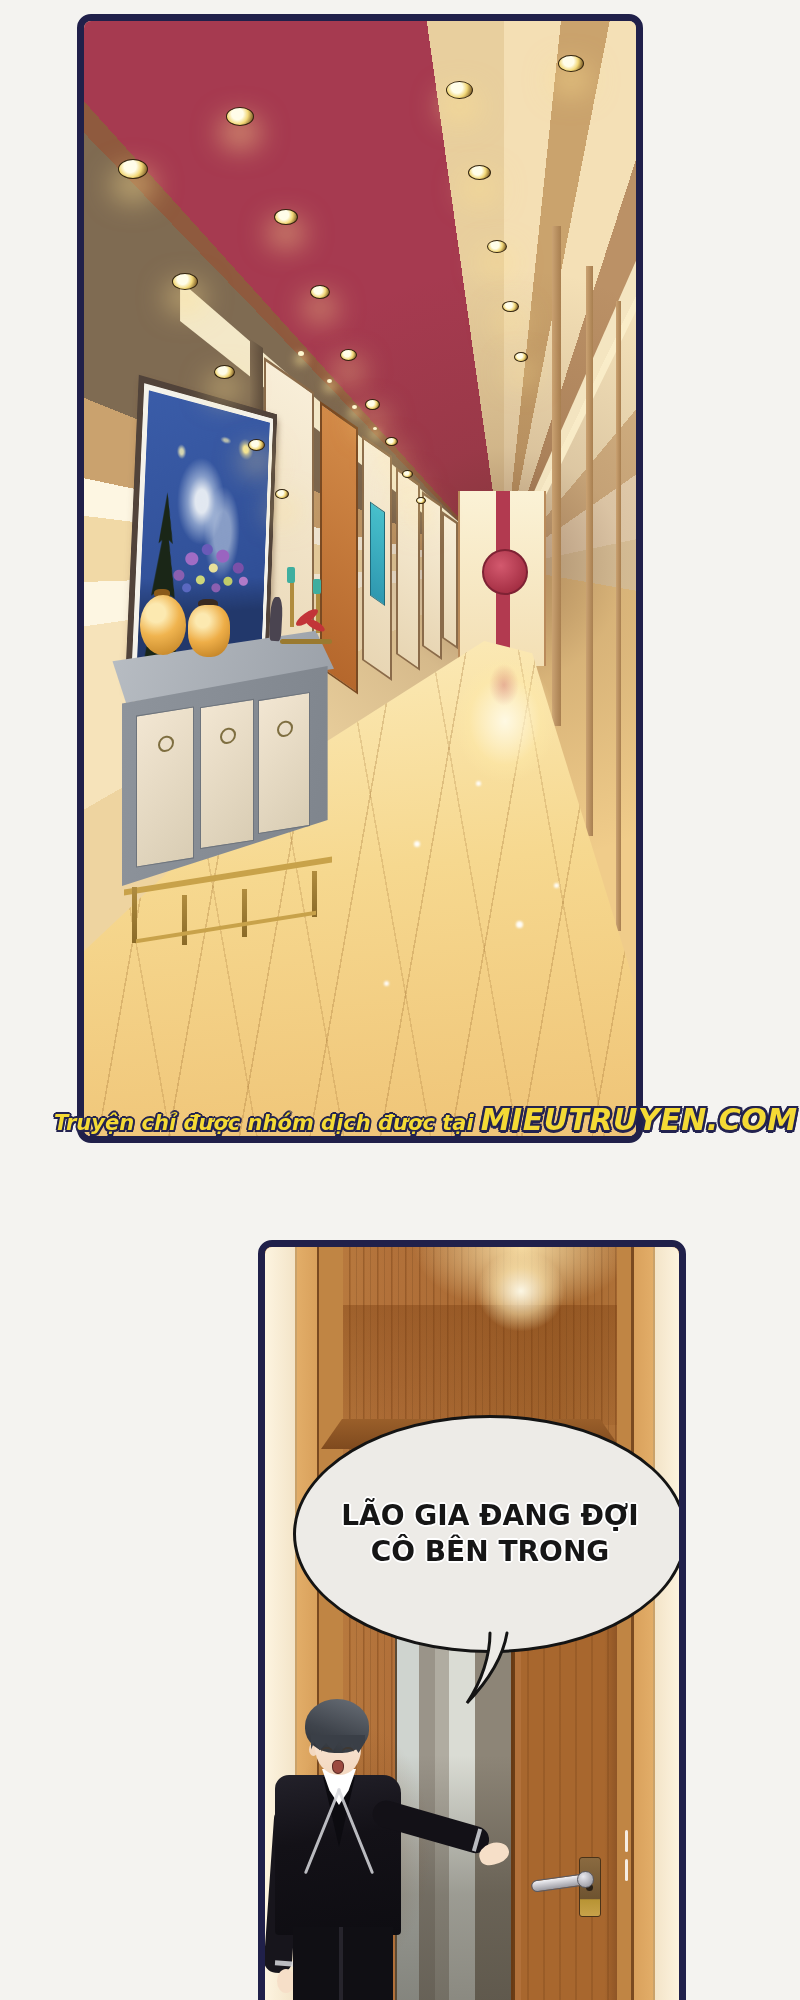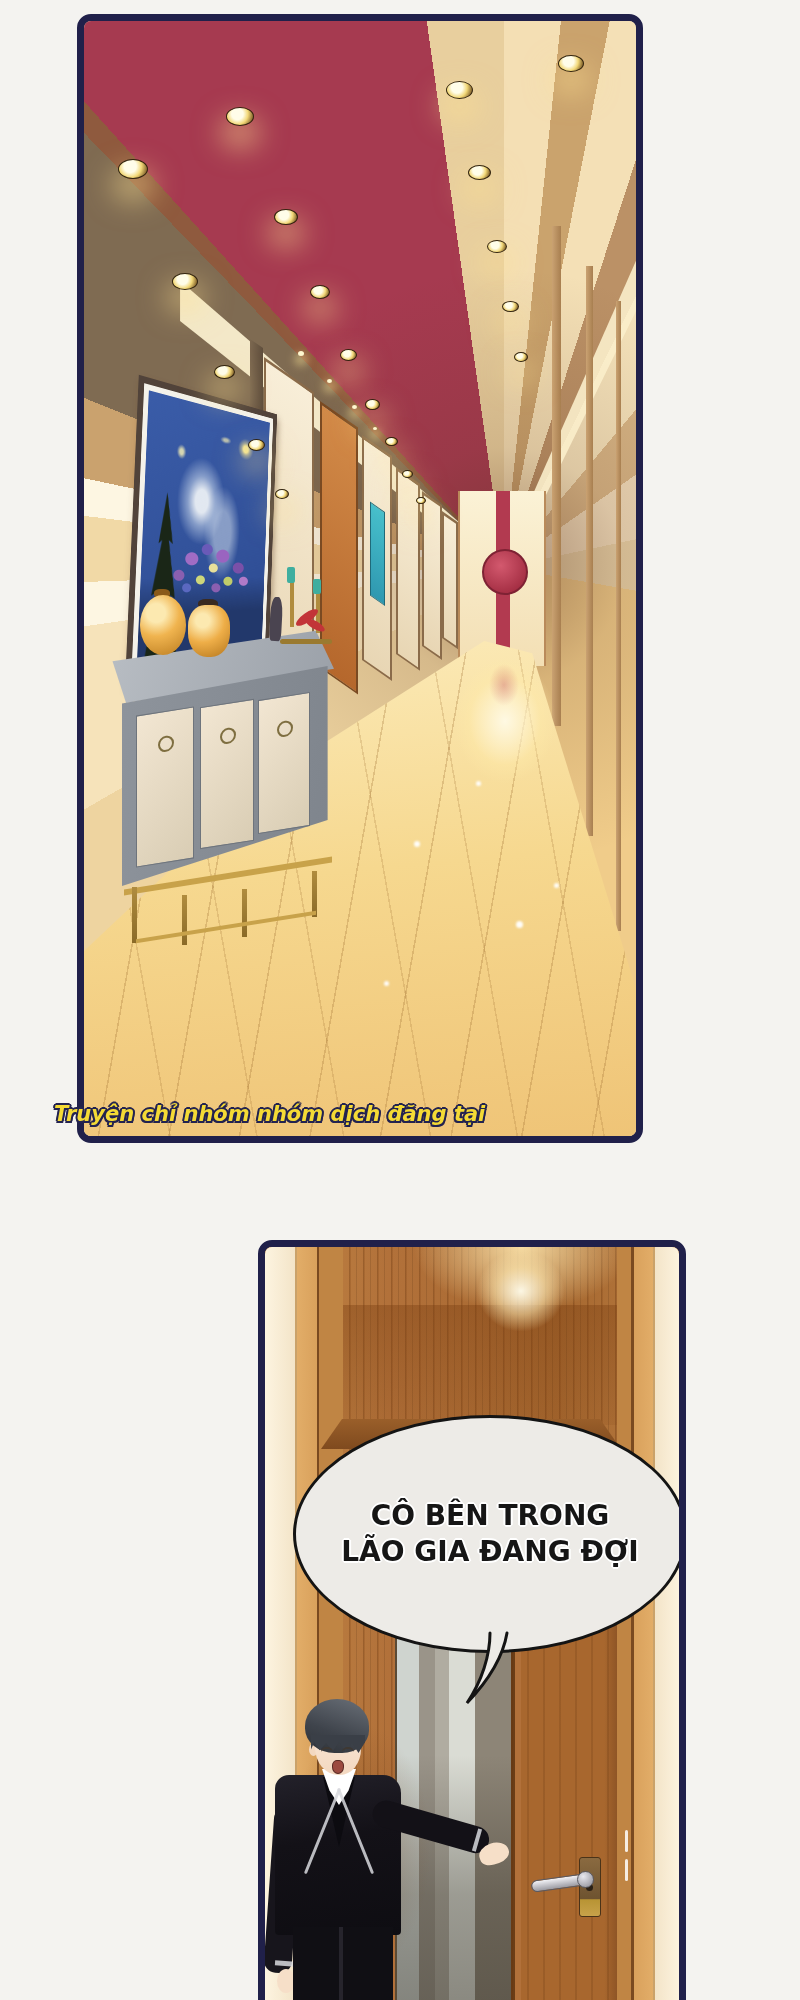--- a/index.html
+++ b/index.html
@@ -274,21 +274,22 @@
   <div class="lt" style="left:418px;top:280px;width:15px;height:9px;"></div>
   <div class="lt" style="left:430px;top:331px;width:12px;height:8px;"></div>
   <div class="lt" style="left:474px;top:34px;width:24px;height:15px;"></div>
   <div class="mlt" style="left:214px;top:330px;width:6px;height:5px;"></div>
   <div class="mlt" style="left:243px;top:358px;width:5px;height:4px;"></div>
   <div class="mlt" style="left:268px;top:384px;width:5px;height:4px;"></div>
   <div class="mlt" style="left:289px;top:406px;width:4px;height:3px;"></div>
 </div>
 
 <div class="abs watermark">
-  <span class="wm-prefix">Truyện chỉ nhóm nhóm dịch đăng tại</span>
+  <span class="wm-prefix">Truyện chỉ được nhóm dịch được tại</span>
+  <span class="wm-site">MIEUTRUYEN.COM</span>
 
 </div>
 
 <div id="panel2" class="panel">
   <div class="abs p2-wood"></div>
   <div class="abs p2-shade"></div>
   <div class="abs p2-flare"></div>
   <div class="abs p2-creamL"></div>
   <div class="abs p2-stripA"></div>
   <div class="abs p2-stripB"></div>
@@ -325,21 +326,21 @@
   <div class="abs bt-ear"></div>
   <div class="abs bt-face"></div>
   <div class="abs bt-hair"></div>
   <div class="abs bt-fringe"></div>
   <div class="abs bt-eye" style="left:56px;top:500px;"></div>
   <div class="abs bt-eye" style="left:77px;top:500px;"></div>
   <div class="abs bt-mouth"></div>
 
   <div class="abs bubble">
     <div class="bubble-text">
+      <div>LÃO GIA ĐANG ĐỢI</div>
       <div>CÔ BÊN TRONG</div>
-      <div>LÃO GIA ĐANG ĐỢI</div>
     </div>
   </div>
   <svg class="abs tail" width="56" height="78" viewBox="0 0 56 78">
     <path d="M46,2 C42,26 27,50 6,72 C21,50 29,24 29,2 Z" fill="#edebe7"></path>
     <path d="M46,2 C42,26 27,50 6,72 C21,50 29,24 29,2" fill="none" stroke="#141414" stroke-width="3" stroke-linecap="round"></path>
   </svg>
 </div>
 
 </body></html>

